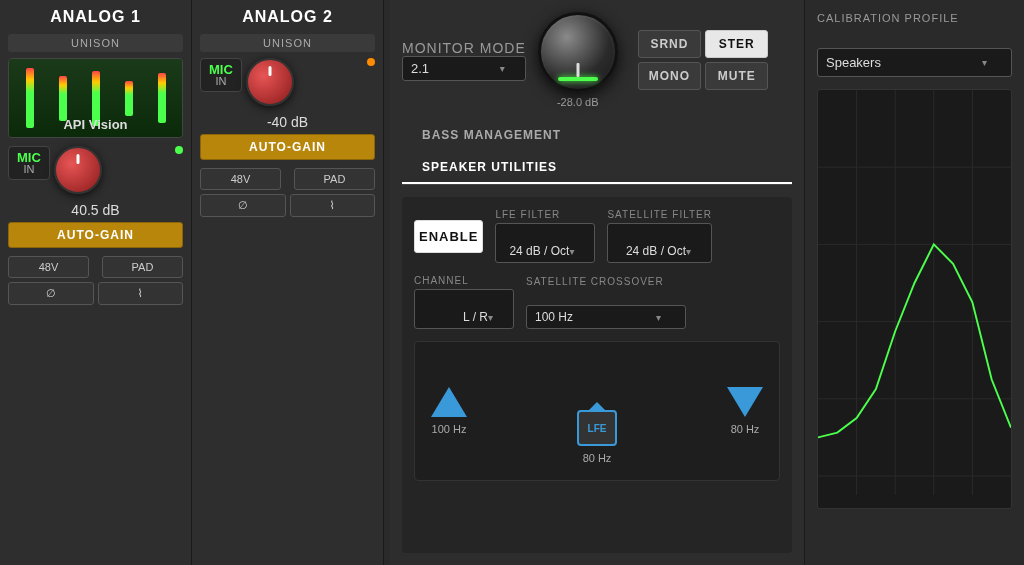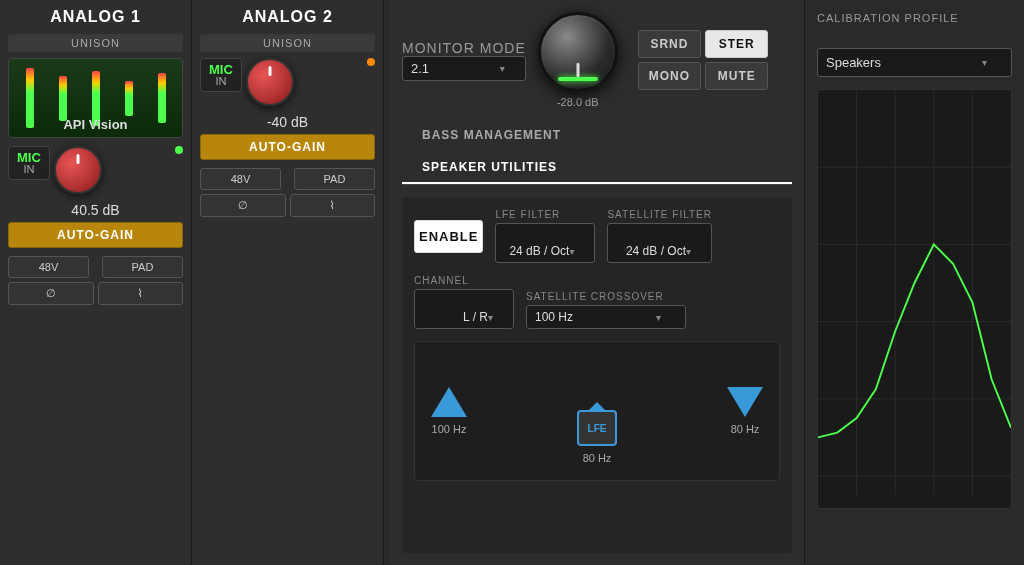--- a/index.html
+++ b/index.html
@@ -393,21 +393,21 @@
     .channel-row {
       display: flex;
       align-items: flex-end;
       gap: 12px;
       margin-bottom: 12px;
     }
 
     .crossover-group {
       display: flex;
       flex-direction: column;
-      gap: 3px;
+      gap: 18px;
     }
 
     .crossover-dropdown {
       background: #1a1a1a;
       border: 1px solid #555;
       color: #ddd;
       font-size: 12px;
       padding: 4px 24px 4px 8px;
       border-radius: 3px;
       cursor: pointer;

